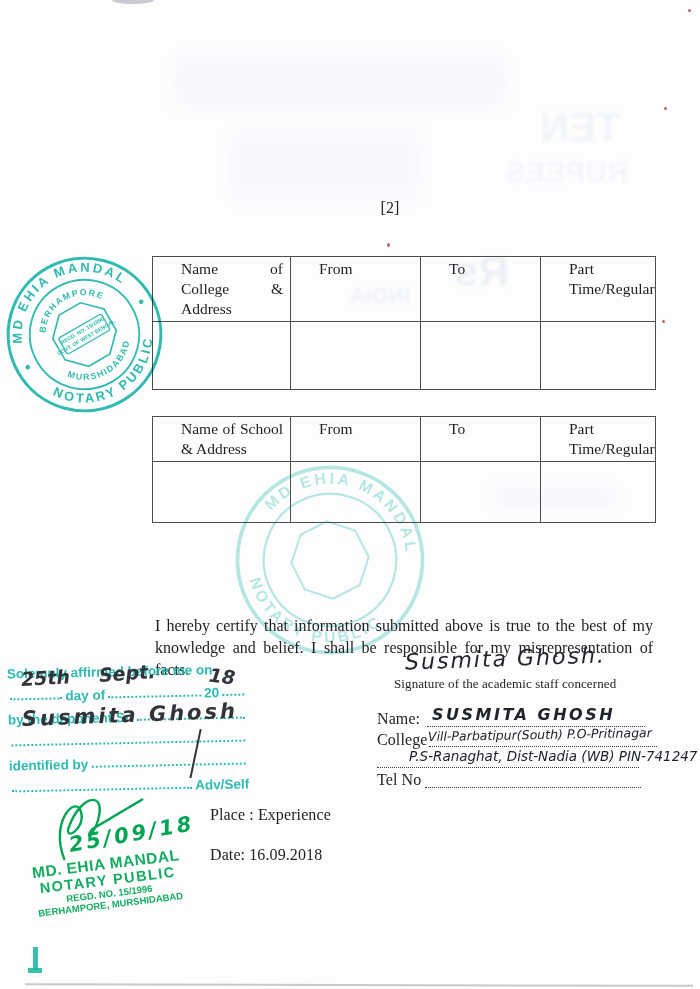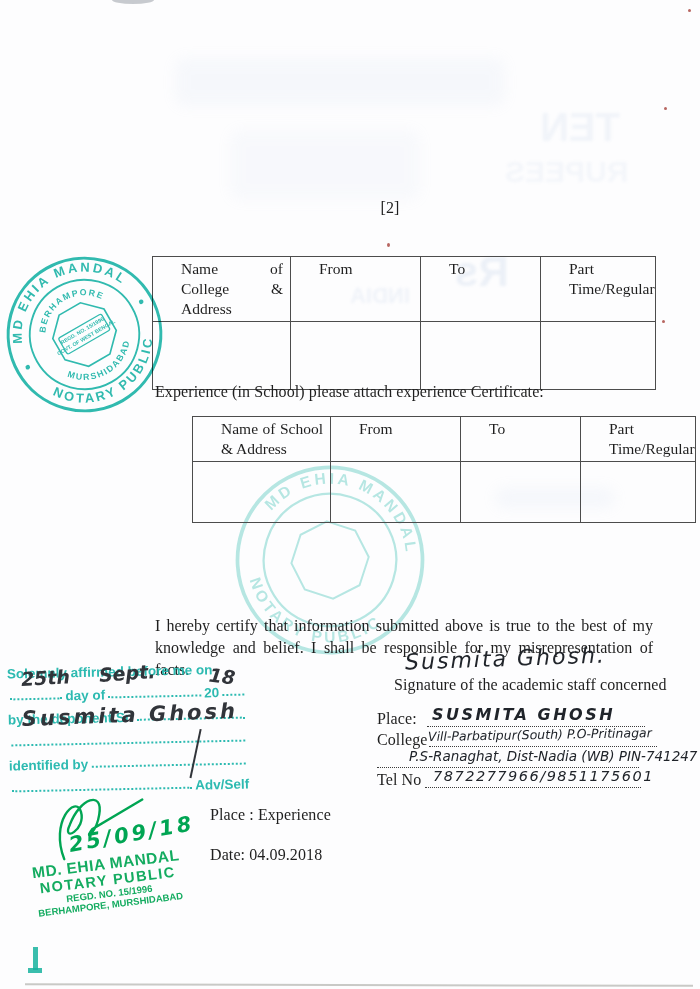--- a/index.html
+++ b/index.html
@@ -122,23 +122,22 @@
     </tr>
     <tr style="height:68px">
       <td></td>
       <td></td>
       <td></td>
       <td></td>
     </tr>
   </tbody>
     </table>
 
-  <div class="abs doc-heading" style="left:155px;top:383px;width:500px;">Experience (in School) please attach experience Certificate:</div>
-
-  <table class="exp-table" style="top:416px;margin-left:40px;">
+
+  <table class="exp-table" style="top:416px;">
     <colgroup>
         <col style="width:138px">
         <col style="width:130px">
         <col style="width:120px">
         <col style="width:115px">
       </colgroup>
     <tbody>
         <tr style="height:41px">
       <th>Name of School &amp; Address</th>
       <th>From</th>
@@ -215,44 +214,43 @@
     </div>
 
     <span class="hw abs" style="left:14px;top:9px;font-size:19px;transform:rotate(-2deg);">25th</span>
     <span class="hw abs" style="left:92px;top:6px;font-size:19px;transform:rotate(-3deg);">Sept.</span>
     <span class="hw abs" style="left:202px;top:11px;font-size:19px;transform:rotate(8deg);">18</span>
     <span class="hw abs" style="left:14px;top:47px;font-size:21px;letter-spacing:3px;transform:rotate(-1deg);">Susmita Ghosh</span>
     <span class="abs" style="left:186px;top:74px;width:2px;height:50px;background:#20242a;transform:rotate(13deg);"></span>
   </div>
 
   <span class="hw abs" style="left:405px;top:646px;font-size:22px;letter-spacing:2px;transform:rotate(-2deg);">Susmita Ghosh.</span>
-  <div class="abs doc-heading" style="left:394px;top:676px;font-size:16px;">Signature of the academic staff concerned</div>
+  <div class="abs doc-heading" style="left:394px;top:676px;font-size:13px;">Signature of the academic staff concerned</div>
 
   <div class="abs" style="left:377px;top:710px;width:280px;height:22px;">
-    <span class="doc-heading">Place:</span>
+    <span class="doc-heading">Name:</span>
     <span class="dots-black abs" style="left:50px;top:16px;width:218px;height:1px;"></span>
     <span class="hw abs" style="left:55px;top:-5px;font-size:16px;letter-spacing:2.5px;font-weight:bold;">SUSMITA GHOSH</span>
   </div>
 
   <div class="abs" style="left:377px;top:731px;width:283px;height:42px;">
     <span class="doc-heading">College</span>
     <span class="dots-black abs" style="left:52px;top:15px;width:228px;height:1px;"></span>
     <span class="hw abs" style="left:51px;top:-4px;font-size:12.5px;transform:rotate(-1deg);white-space:nowrap;">Vill-Parbatipur(South) P.O-Pritinagar</span>
     <span class="dots-black abs" style="left:0px;top:36px;width:262px;height:1px;"></span>
     <span class="hw abs" style="left:0px;top:17px;font-size:13.5px;white-space:nowrap;margin-left:32px;">P.S-Ranaghat, Dist-Nadia (WB) PIN-741247</span>
   </div>
 
   <div class="abs" style="left:377px;top:771px;width:280px;height:22px;">
     <span class="doc-heading">Tel No</span>
     <span class="dots-black abs" style="left:48px;top:16px;width:216px;height:1px;"></span>
-    <span class="hw abs" style="left:56px;top:-3px;font-size:14.5px;letter-spacing:1.5px;">7872277966/9851175601</span>
   </div>
 
   <div class="abs doc-heading" style="left:210px;top:806px;">Place : Experience</div>
-  <div class="abs doc-heading" style="left:210px;top:846px;">Date: 04.09.2018</div>
+  <div class="abs doc-heading" style="left:210px;top:846px;">Date: 16.09.2018</div>
 
   <div class="abs" style="left:48px;top:788px;width:120px;height:75px;transform:rotate(-4deg);">
     <svg width="120" height="75" viewBox="0 0 120 75">
       <path d="M14,68 C2,30 30,4 34,22 C38,40 12,52 22,34 C34,8 58,2 52,26 C48,44 34,52 44,40 L96,14" stroke="#00a553" stroke-width="2.4" fill="none" stroke-linecap="round"></path>
     </svg>
   </div>
   <span class="hw abs" style="left:68px;top:822px;font-size:21px;color:#00a553;letter-spacing:3px;transform:rotate(-10deg);font-weight:bold;">25/09/18</span>
 
   <div class="green-stamp">
     <div class="l1">MD. EHIA MANDAL</div>

